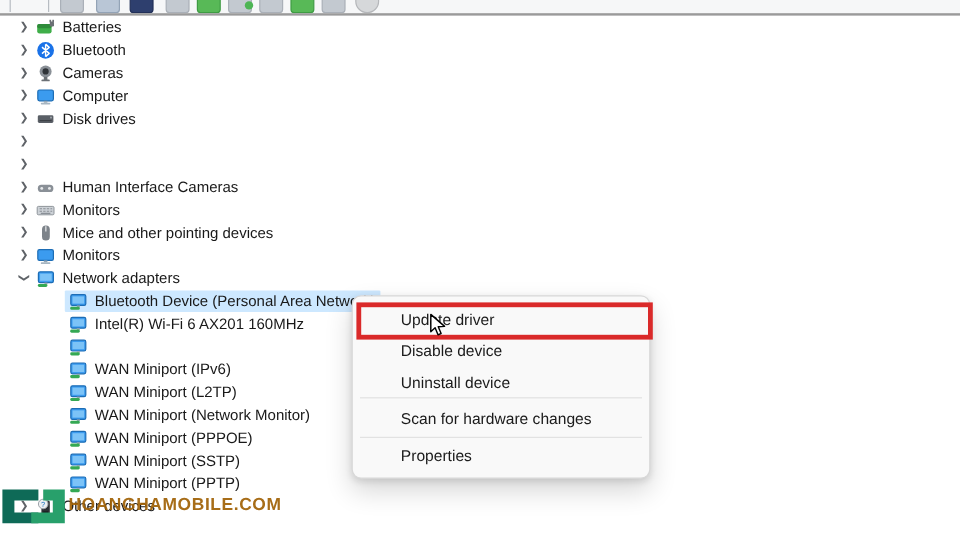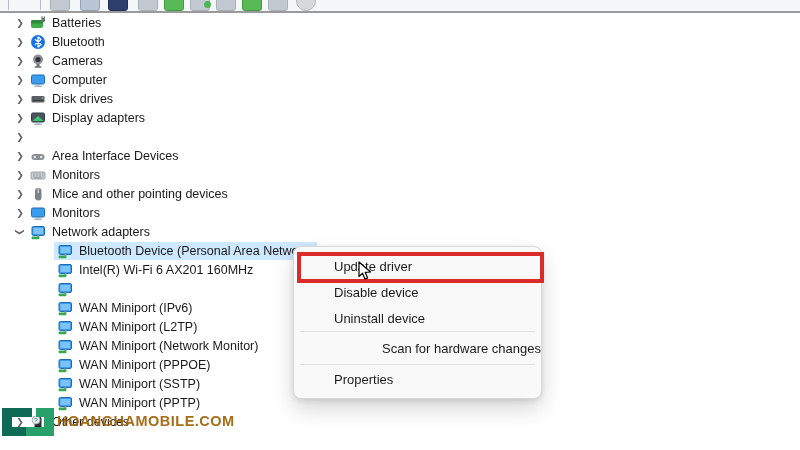--- a/index.html
+++ b/index.html
@@ -57,21 +57,21 @@
   .menu{
     position:absolute;left:293px;top:246px;width:249px;z-index:10;
     background:#f9f9f9;border:1px solid #d8d8d8;border-radius:8px;
     box-shadow:0 10px 22px rgba(0,0,0,.16), 0 2px 5px rgba(0,0,0,.10);
     padding:6px 0 4px 0;box-sizing:border-box;
   }
   .menu-item{
     display:flex;align-items:center;height:26px;padding-left:40px;
     font-size:13px;color:#1b1b1b;cursor:default;
   }
-  .menu-item.tall{height:32px;justify-content:flex-end;}
+  .menu-item.tall{height:32px;}
   .menu-item.med{height:29px;}
   .menu-sep{height:1px;background:#e2e2e2;margin:0 6px;}
   
   .red-box{
     position:absolute;left:297px;top:252px;width:247px;height:31px;
     border:4px solid #da2a2a;box-sizing:border-box;z-index:20;
     pointer-events:none;
   }
   
   .cursor{position:absolute;left:358px;top:261px;z-index:30;pointer-events:none;}
@@ -215,37 +215,31 @@
       <span class="chev">❯</span>
       <span class="row-inner">
         <svg class="ticon">
           <use href="#i-disk"></use>
         </svg>
         <span class="lbl">Disk drives</span>
       </span>
     </div>
     <div class="row">
       <span class="chev">❯</span>
-      <span class="row-inner">
-        <svg class="ticon">
-          <use href="#i-display"></use>
-        </svg>
-        <span class="lbl">Display adapters</span>
-      </span>
     </div>
     <div class="row">
       <span class="chev">❯</span>
     </div>
     <div class="row">
       <span class="chev">❯</span>
       <span class="row-inner">
         <svg class="ticon">
           <use href="#i-hid"></use>
         </svg>
-        <span class="lbl">Area Interface Devices</span>
+        <span class="lbl">Human Interface Cameras</span>
       </span>
     </div>
     <div class="row">
       <span class="chev">❯</span>
       <span class="row-inner">
         <svg class="ticon">
           <use href="#i-keyboard"></use>
         </svg>
         <span class="lbl">Monitors</span>
       </span>

